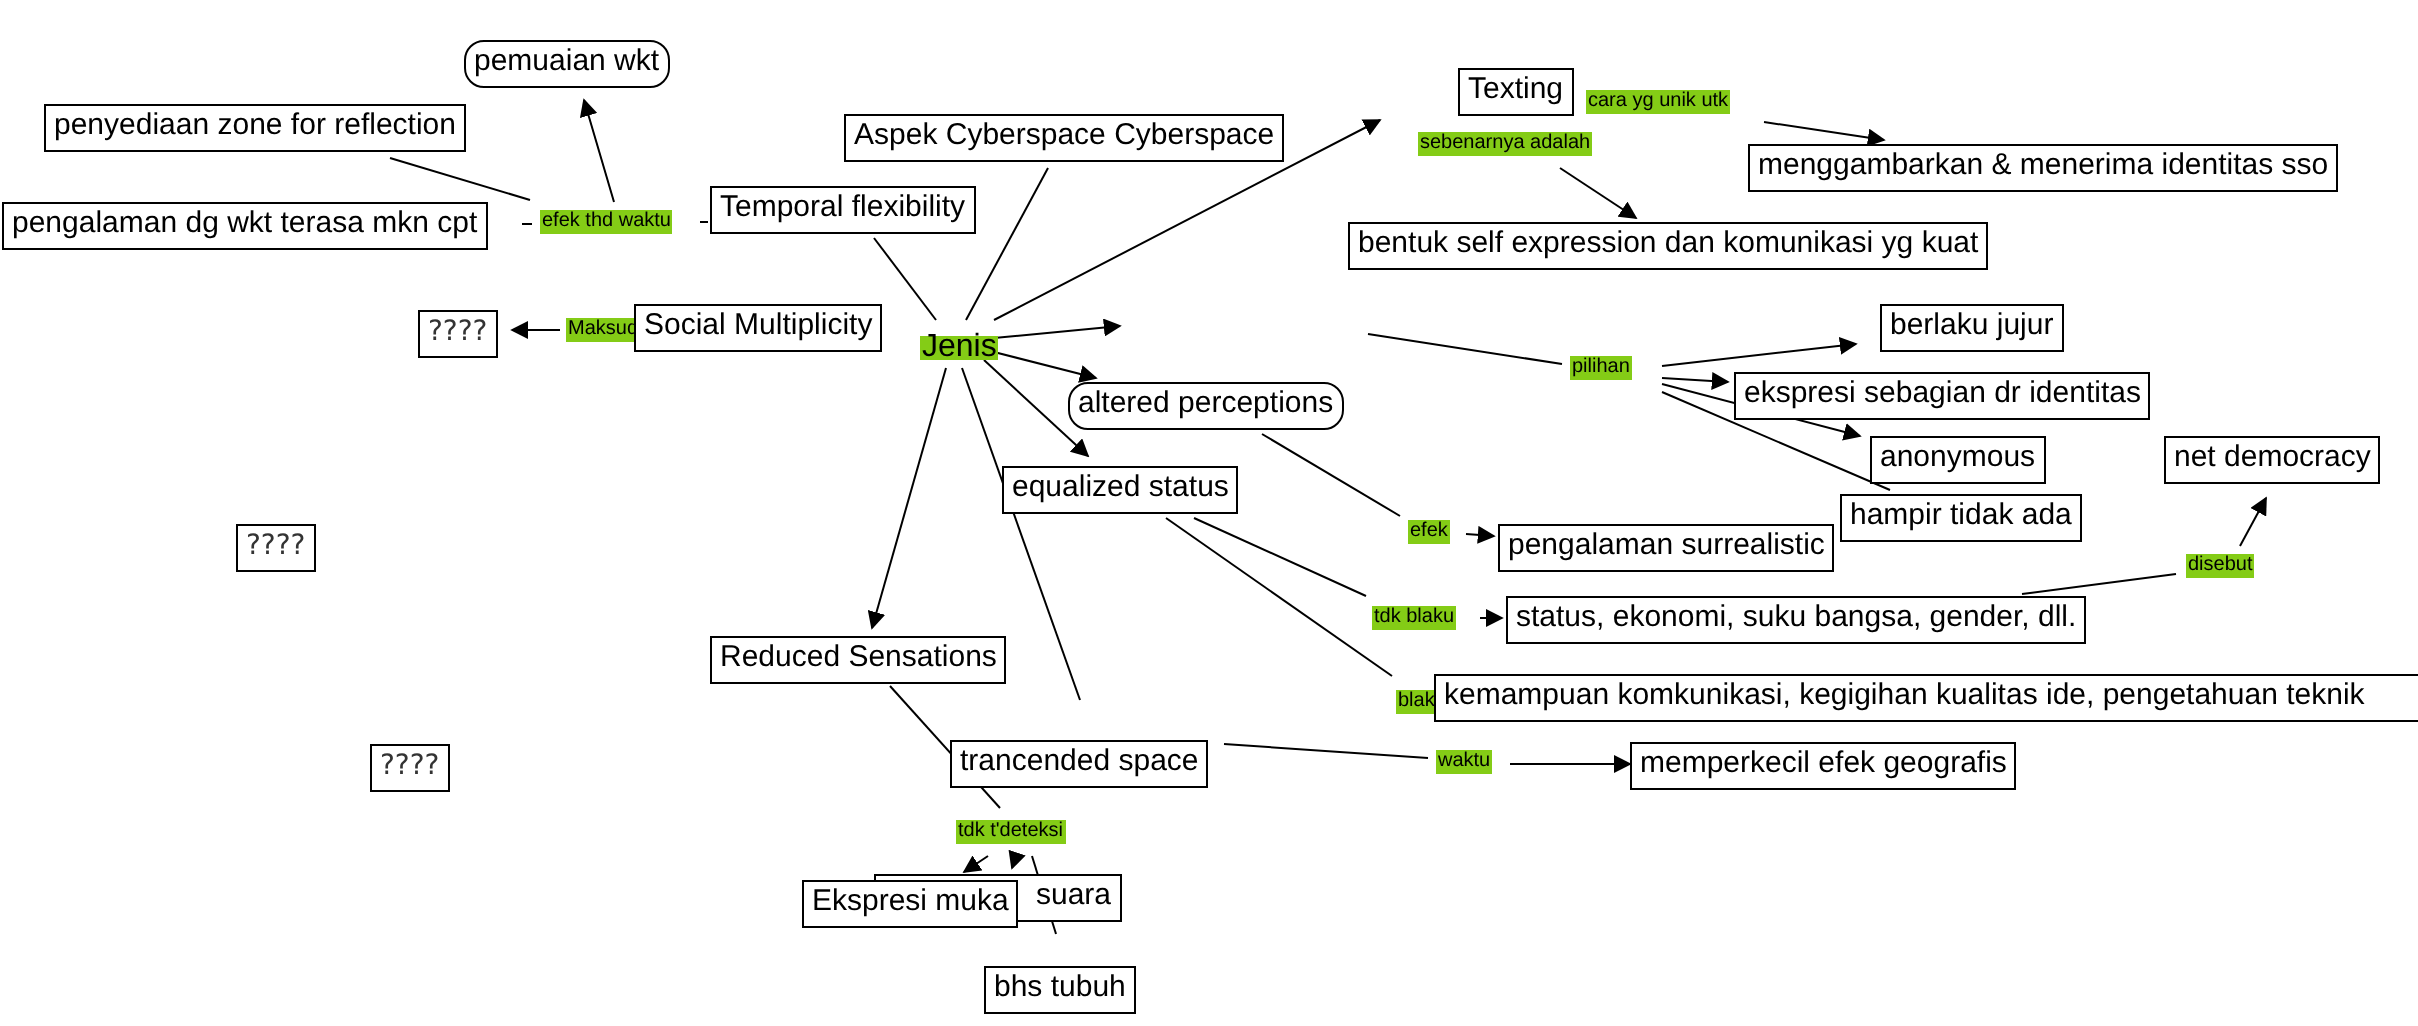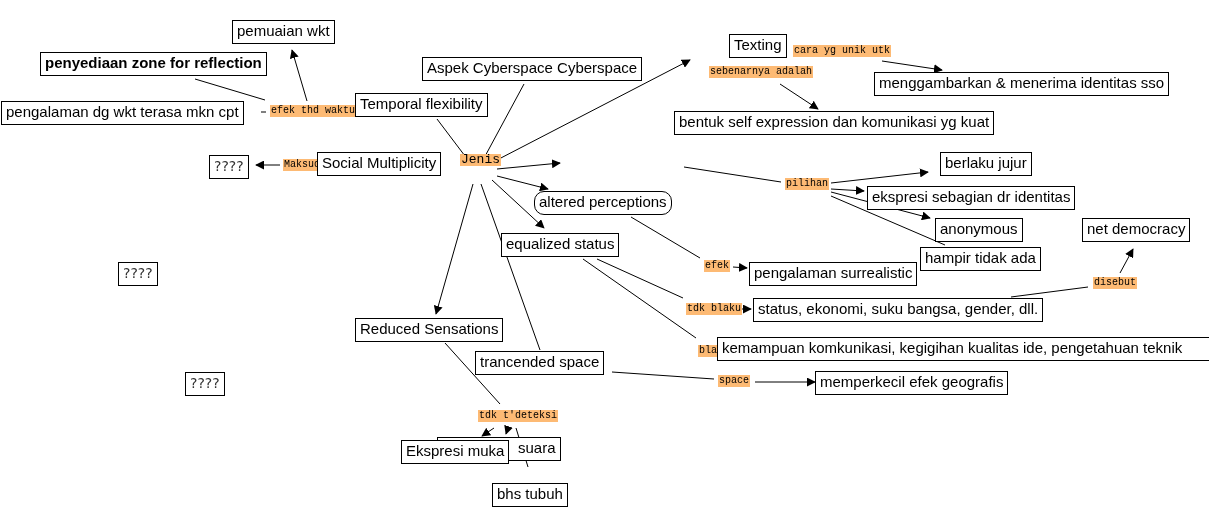--- a/index.html
+++ b/index.html
@@ -14,24 +14,24 @@
       font-size: 15px;
       color: #000;
       padding: 1px 4px;
       white-space: nowrap;
       line-height: 18px;
       height: 24px;
       cursor: pointer;
     }
     .lbl {
       position: absolute;
-      font-family: Liberation Mono, monospace;
+      font-family: Liberation Sans, sans-serif;
       font-size: 10px;
       color: #000;
-      background: #fdba74;
+      background: #84cc16;
       white-space: nowrap;
       line-height: 12px;
       padding: 0 1px;
     }
     .q { font-family: "DejaVu Sans", sans-serif; font-size: 14px; color: #333; }
   </style>
 </head>
 <body>
 
 <div id="canvas">
@@ -99,35 +99,35 @@
 
     <line x1="755" y1="382" x2="815" y2="382" stroke="#000" stroke-width="1" marker-end="url(#ah)"></line>
 
     <line x1="445" y1="343" x2="500" y2="404" stroke="#000" stroke-width="1"></line>
 
     <line x1="494" y1="428" x2="482" y2="436" stroke="#000" stroke-width="1" marker-end="url(#ah)"></line>
     <line x1="508" y1="428" x2="506" y2="434" stroke="#000" stroke-width="1" marker-end="url(#ah)"></line>
     <line x1="516" y1="428" x2="528" y2="467" stroke="#000" stroke-width="1"></line>
   </svg>
 
-  <div class="lbl" style="left:460px;top:154px;font-size:13px;">Jenis</div>
+  <div class="lbl" style="left:460px;top:168px;font-size:16px;">Jenis</div>
   <div class="lbl" style="left:270px;top:105px;text-align:center;">efek thd waktu</div>
   <div class="lbl" style="left:283px;top:159px;width:33px;overflow:hidden;">Maksud</div>
   <div class="lbl" style="left:793px;top:45px;">cara yg unik utk</div>
   <div class="lbl" style="left:709px;top:66px;">sebenarnya adalah</div>
   <div class="lbl" style="left:785px;top:178px;">pilihan</div>
   <div class="lbl" style="left:704px;top:260px;">efek</div>
   <div class="lbl" style="left:686px;top:303px;">tdk blaku</div>
   <div class="lbl" style="left:698px;top:345px;width:22px;overflow:hidden;">blaku</div>
   <div class="lbl" style="left:1093px;top:277px;">disebut</div>
-  <div class="lbl" style="left:718px;top:375px;">space</div>
+  <div class="lbl" style="left:718px;top:375px;">waktu</div>
   <div class="lbl" style="left:478px;top:410px;">tdk t'deteksi</div>
 
-  <div class="node" style="left:232px;top:20px;">pemuaian wkt</div>
-  <div class="node" style="left:40px;top:52px;font-weight:bold;">penyediaan zone for reflection</div>
+  <div class="node" style="left:232px;top:20px;border-radius:10px;">pemuaian wkt</div>
+  <div class="node" style="left:22px;top:52px;">penyediaan zone for reflection</div>
   <div class="node" style="left:1px;top:101px;">pengalaman dg wkt terasa mkn cpt</div>
   <div class="node" style="left:355px;top:93px;">Temporal flexibility</div>
   <div class="node" style="left:422px;top:57px;">Aspek Cyberspace Cyberspace</div>
   <div class="node q" style="left:209px;top:155px;">????</div>
   <div class="node" style="left:317px;top:152px;">Social Multiplicity</div>
   <div class="node q" style="left:118px;top:262px;">????</div>
   <div class="node q" style="left:185px;top:372px;">????</div>
 
   <div class="node" style="left:689px;top:34px;margin-left:40px;">Texting</div>
   <div class="node" style="left:874px;top:72px;">menggambarkan &amp; menerima identitas sso</div>
@@ -136,18 +136,18 @@
   <div class="node" style="left:867px;top:186px;">ekspresi sebagian dr identitas</div>
   <div class="node" style="left:534px;top:191px;border-radius:10px;">altered perceptions</div>
   <div class="node" style="left:920px;top:247px;">hampir tidak ada</div>
   <div class="node" style="left:935px;top:218px;">anonymous</div>
   <div class="node" style="left:1082px;top:218px;">net democracy</div>
   <div class="node" style="left:501px;top:233px;">equalized status</div>
   <div class="node" style="left:749px;top:262px;">pengalaman surrealistic</div>
   <div class="node" style="left:753px;top:298px;">status, ekonomi, suku bangsa, gender, dll.</div>
   <div class="node" style="left:717px;top:337px;width:500px;overflow:hidden;">kemampuan komkunikasi, kegigihan kualitas ide, pengetahuan teknik</div>
   <div class="node" style="left:355px;top:318px;">Reduced Sensations</div>
-  <div class="node" style="left:475px;top:351px;">trancended space</div>
+  <div class="node" style="left:475px;top:370px;">trancended space</div>
   <div class="node" style="left:815px;top:371px;">memperkecil efek geografis</div>
   <div class="node" style="left:492px;top:483px;">bhs tubuh</div>
   <div class="node" style="left:437px;top:437px;padding-left:80px;">suara</div>
   <div class="node" style="left:401px;top:440px;">Ekspresi muka</div>
 </div>
 
 </body></html>

